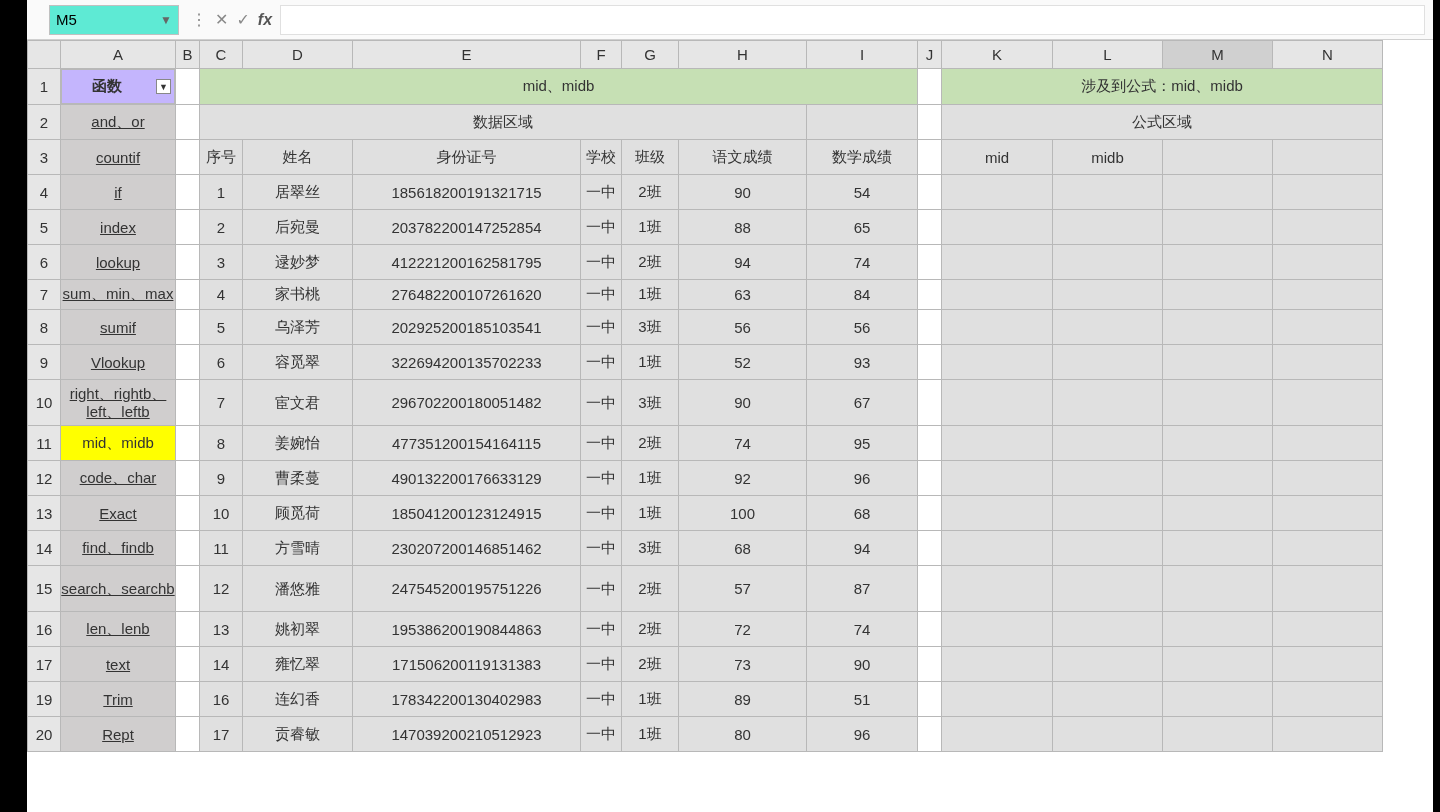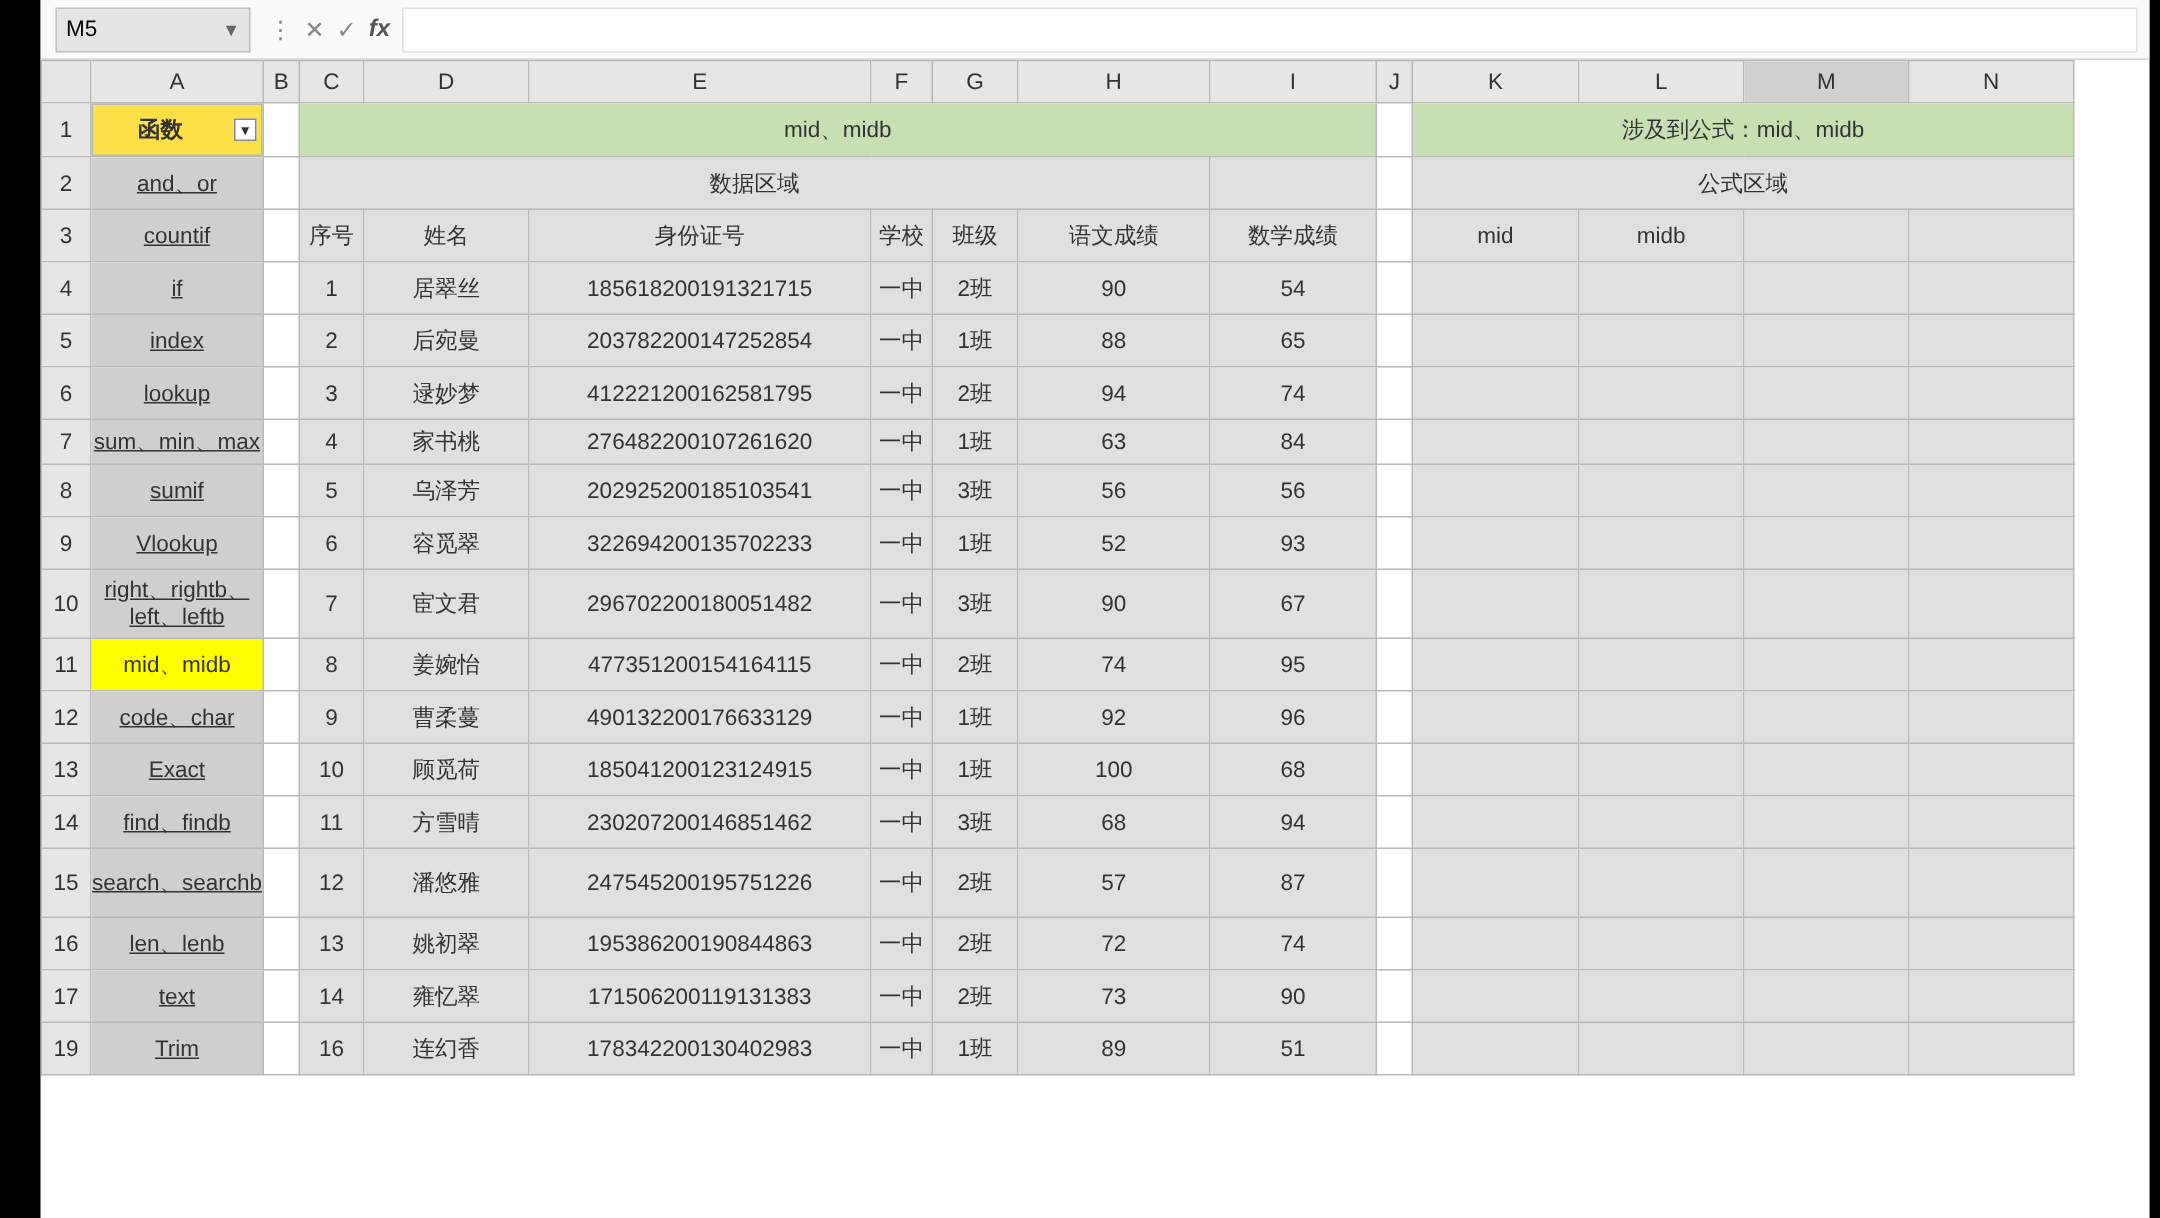--- a/index.html
+++ b/index.html
@@ -1,35 +1,35 @@
 <!DOCTYPE html>
 <html><head>
 <meta charset="utf-8">
 <style>
   * { box-sizing: border-box; margin: 0; padding: 0; }
   html, body { height: 100%; background: #000; font-family: "Segoe UI", Arial, sans-serif; font-size: 15px; }
   .app { background: #fff; width: 1406px; height: 812px; margin-left: 27px; overflow: hidden; position: relative; }
   .formula-bar { display: flex; align-items: center; height: 40px; border-bottom: 1px solid #d0d0d0; background: #fafafa; }
-  .name-box { width: 130px; height: 30px; margin-left: 10px; border: 1px solid #c0c0c0; display: flex; align-items: center; justify-content: space-between; padding: 0 6px; background: #e5e5e5; font-weight: 500; }
+  .name-box { width: 130px; height: 30px; margin-left: 22px; border: 1px solid #c0c0c0; display: flex; align-items: center; justify-content: space-between; padding: 0 6px; background: #5eead4; font-weight: 500; }
   .name-box .chev { color: #666; font-size: 12px; }
   .fb-icons { display: flex; align-items: center; gap: 8px; margin-left: 12px; color: #888; }
   .fb-icons span { font-size: 16px; }
   .fx { font-style: italic; font-weight: bold; color: #555; }
   .fb-input { flex: 1; height: 30px; margin-left: 8px; margin-right: 8px; border: 1px solid #e0e0e0; background: #fff; }
 
   .grid-wrapper { overflow: auto; height: calc(812px - 40px); }
   table { border-collapse: collapse; table-layout: fixed; }
   th, td { border: 1px solid #b8b8b8; text-align: center; height: 35px; background: #fff; color: #333; font-weight: normal; overflow: hidden; white-space: nowrap; }
   .col-header { background: #e6e6e6; font-weight: 500; }
   .row-header { background: #e6e6e6; width: 33px; min-width:33px; font-weight: 500; }
   .corner { background: #e6e6e6; width: 33px; }
   .selected-col { background: #d0d0d0; }
   .green { background: #c6e0b4; }
   .dgray { background: #d0cece; text-decoration: underline; }
-  .dgray2 { background: #fde047; }
+  .dgray2 { background: #c4b5fd; }
   .yellow { background: #ffff00; }
   .data-cell { background: #e0e0e0; }
   .filter { display:flex; align-items:center; justify-content:center; gap:4px; }
   .filter-btn { width:15px; height:15px; border:1px solid #888; background:#fff; font-size:9px; display:flex; align-items:center; justify-content:center; margin-left:auto; margin-right:3px;}
   td.tall { height: 46px; white-space: normal; line-height:1.2; }
   td.short { height: 30px; }
 </style>
 </head>
 <body>
 
@@ -372,16 +372,33 @@
             <td class="data-cell">一中</td>
             <td class="data-cell">1班</td>
             <td class="data-cell">89</td>
             <td class="data-cell">51</td>
             <td></td>
             <td class="data-cell"></td>
             <td class="data-cell"></td>
             <td class="data-cell"></td>
             <td class="data-cell"></td>
           </tr>
+          <tr>
+            <td class="row-header">20</td>
+            <td class="dgray">Rept</td>
+            <td></td>
+            <td class="data-cell">17</td>
+            <td class="data-cell">贡睿敏</td>
+            <td class="data-cell">147039200210512923</td>
+            <td class="data-cell">一中</td>
+            <td class="data-cell">1班</td>
+            <td class="data-cell">80</td>
+            <td class="data-cell">96</td>
+            <td></td>
+            <td class="data-cell"></td>
+            <td class="data-cell"></td>
+            <td class="data-cell"></td>
+            <td class="data-cell"></td>
+          </tr>
         </tbody>
       </table>
   </div>
 </div>
 
 </body></html>

